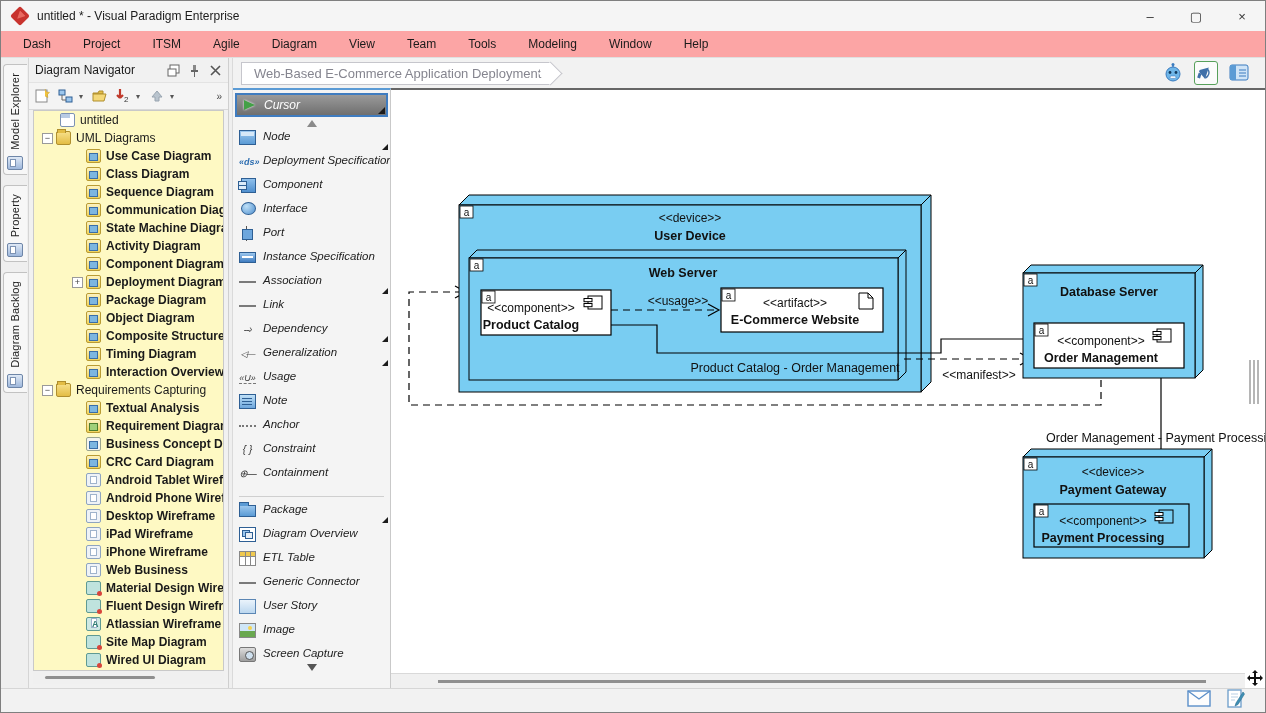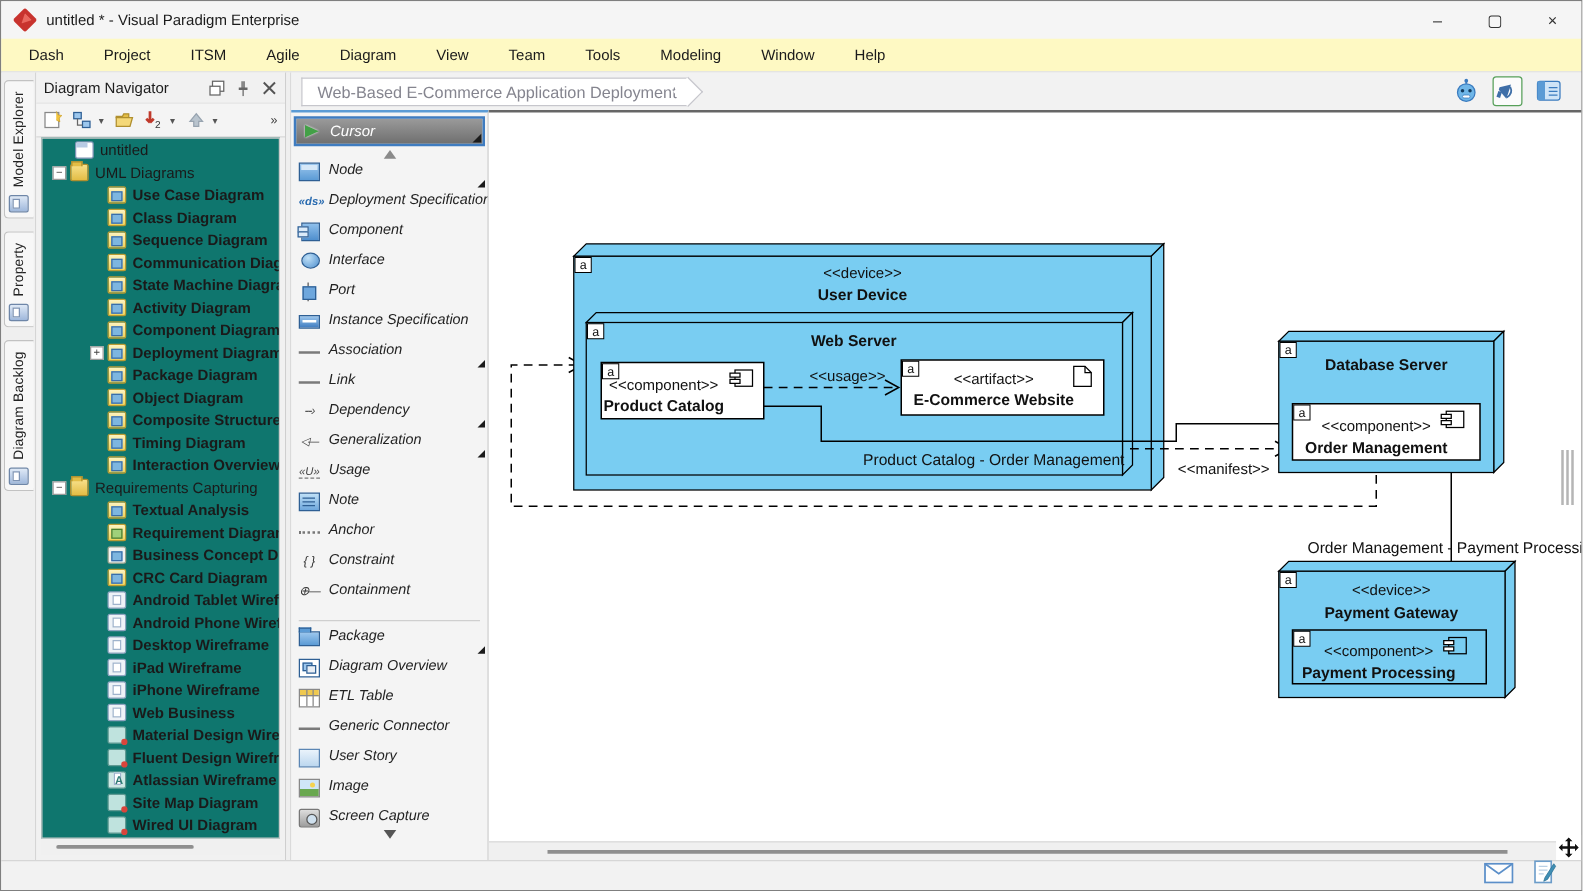--- a/index.html
+++ b/index.html
@@ -9,21 +9,21 @@
 
   
   .titlebar { height:30px; display:flex; align-items:center; background:#f5f5f5; flex:0 0 30px; }
   .vp-logo { width:14px; height:14px; background:#c8332e; transform:rotate(45deg); margin:0 10px 0 12px; border-radius:2px; position:relative; }
   .vp-logo::after{ content:""; position:absolute; inset:3px; background:#e9685f; clip-path:polygon(0 0,100% 0,50% 100%); }
   .title-text { font-size:12px; color:#1b1b1b; }
   .win-controls { margin-left:auto; display:flex; height:100%; }
   .win-btn { width:46px; height:100%; display:flex; align-items:center; justify-content:center; font-size:13px; color:#333; }
 
   
-  .menubar { height:26px; flex:0 0 26px; display:flex; align-items:center; background:#fef9c3; padding-left:6px; }
+  .menubar { height:26px; flex:0 0 26px; display:flex; align-items:center; background:#fca5a5; padding-left:6px; }
   .menu-item { font-size:12px; color:#1b1b1b; padding:4px 16px; }
 
   
   .main { flex:1 1 auto; display:flex; min-height:0; border-top:1px solid #e0e0e0; }
 
   
   .tabstrip { width:28px; flex:0 0 28px; background:#efefef; border-right:1px solid #d5d5d5; display:flex; flex-direction:column; align-items:center; padding-top:6px; gap:10px; }
   .side-tab { width:24px; border:1px solid #c2c2c2; border-right:none; border-radius:4px 0 0 4px; background:#f7f7f7; display:flex; flex-direction:column; align-items:center; padding:8px 0 4px 0; gap:6px; }
   .side-tab .vlabel { writing-mode:vertical-rl; transform:rotate(180deg); font-size:11px; color:#222; letter-spacing:.2px; }
   .side-icon { width:16px; height:14px; border:1px solid #6e86a8; background:linear-gradient(#dfe9f6,#9fb8dc); border-radius:2px; position:relative; }
@@ -34,21 +34,21 @@
   .nav-header { height:24px; flex:0 0 24px; display:flex; align-items:center; padding:0 6px; }
   .nav-title { font-size:12px; color:#1b1b1b; }
   .nav-header-btns { margin-left:auto; display:flex; gap:8px; align-items:center; }
   .hbtn { width:13px; height:13px; position:relative; }
   .hbtn svg { display:block; }
   .nav-toolbar { height:28px; flex:0 0 28px; display:flex; align-items:center; gap:3px; padding:0 4px; border-top:1px solid #e3e3e3; border-bottom:1px solid #d8d8d8; background:#f4f4f4; }
   .tbtn { width:20px; height:20px; display:flex; align-items:center; justify-content:center; border-radius:2px; }
   .caret { font-size:8px; color:#555; width:8px; }
   .overflow-btn { margin-left:auto; font-size:10px; color:#444; padding-right:2px; }
 
-  .tree { flex:1 1 auto; background:#0f766e; border:1px solid #c9c9c9; margin:0 4px; overflow:hidden; position:relative; }
+  .tree { flex:1 1 auto; background:#fef9c3; border:1px solid #c9c9c9; margin:0 4px; overflow:hidden; position:relative; }
   .tree-row { height:18px; display:flex; align-items:center; white-space:nowrap; font-size:12px; color:#1a1a1a; }
   .tree-row[data-level="0"]{ padding-left:12px; }
   .tree-row[data-level="1"]{ padding-left:8px; }
   .tree-row[data-level="2"]{ padding-left:38px; }
   .tree-row[data-bold="true"] .lbl { font-weight:700; }
   .exp { width:11px; height:11px; flex:0 0 11px; margin-right:3px; border:1px solid #9a9a9a; background:#fff; font-size:9px; line-height:9px; text-align:center; color:#444; }
   .tree-row[data-exp="none"] .exp { visibility:hidden; border:none; }
   .tree-row[data-exp="none"] .exp::before { content:"·"; color:#c9c9c9; }
   .tree-row[data-exp="minus"] .exp::before { content:"−"; }
   .tree-row[data-exp="plus"] .exp::before { content:"+"; }

